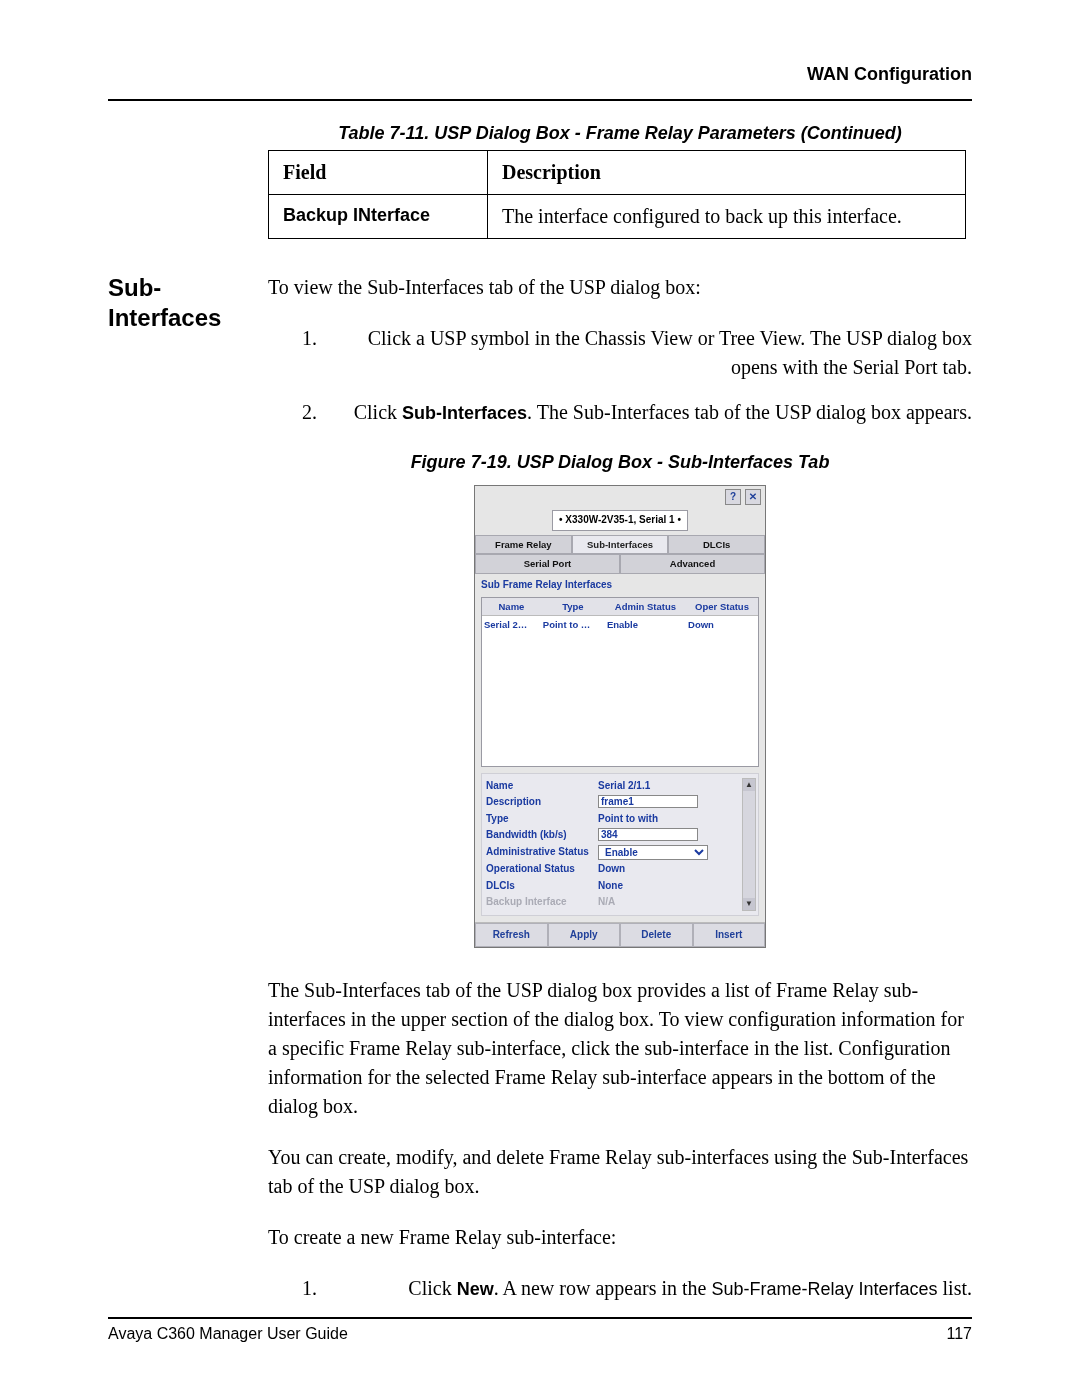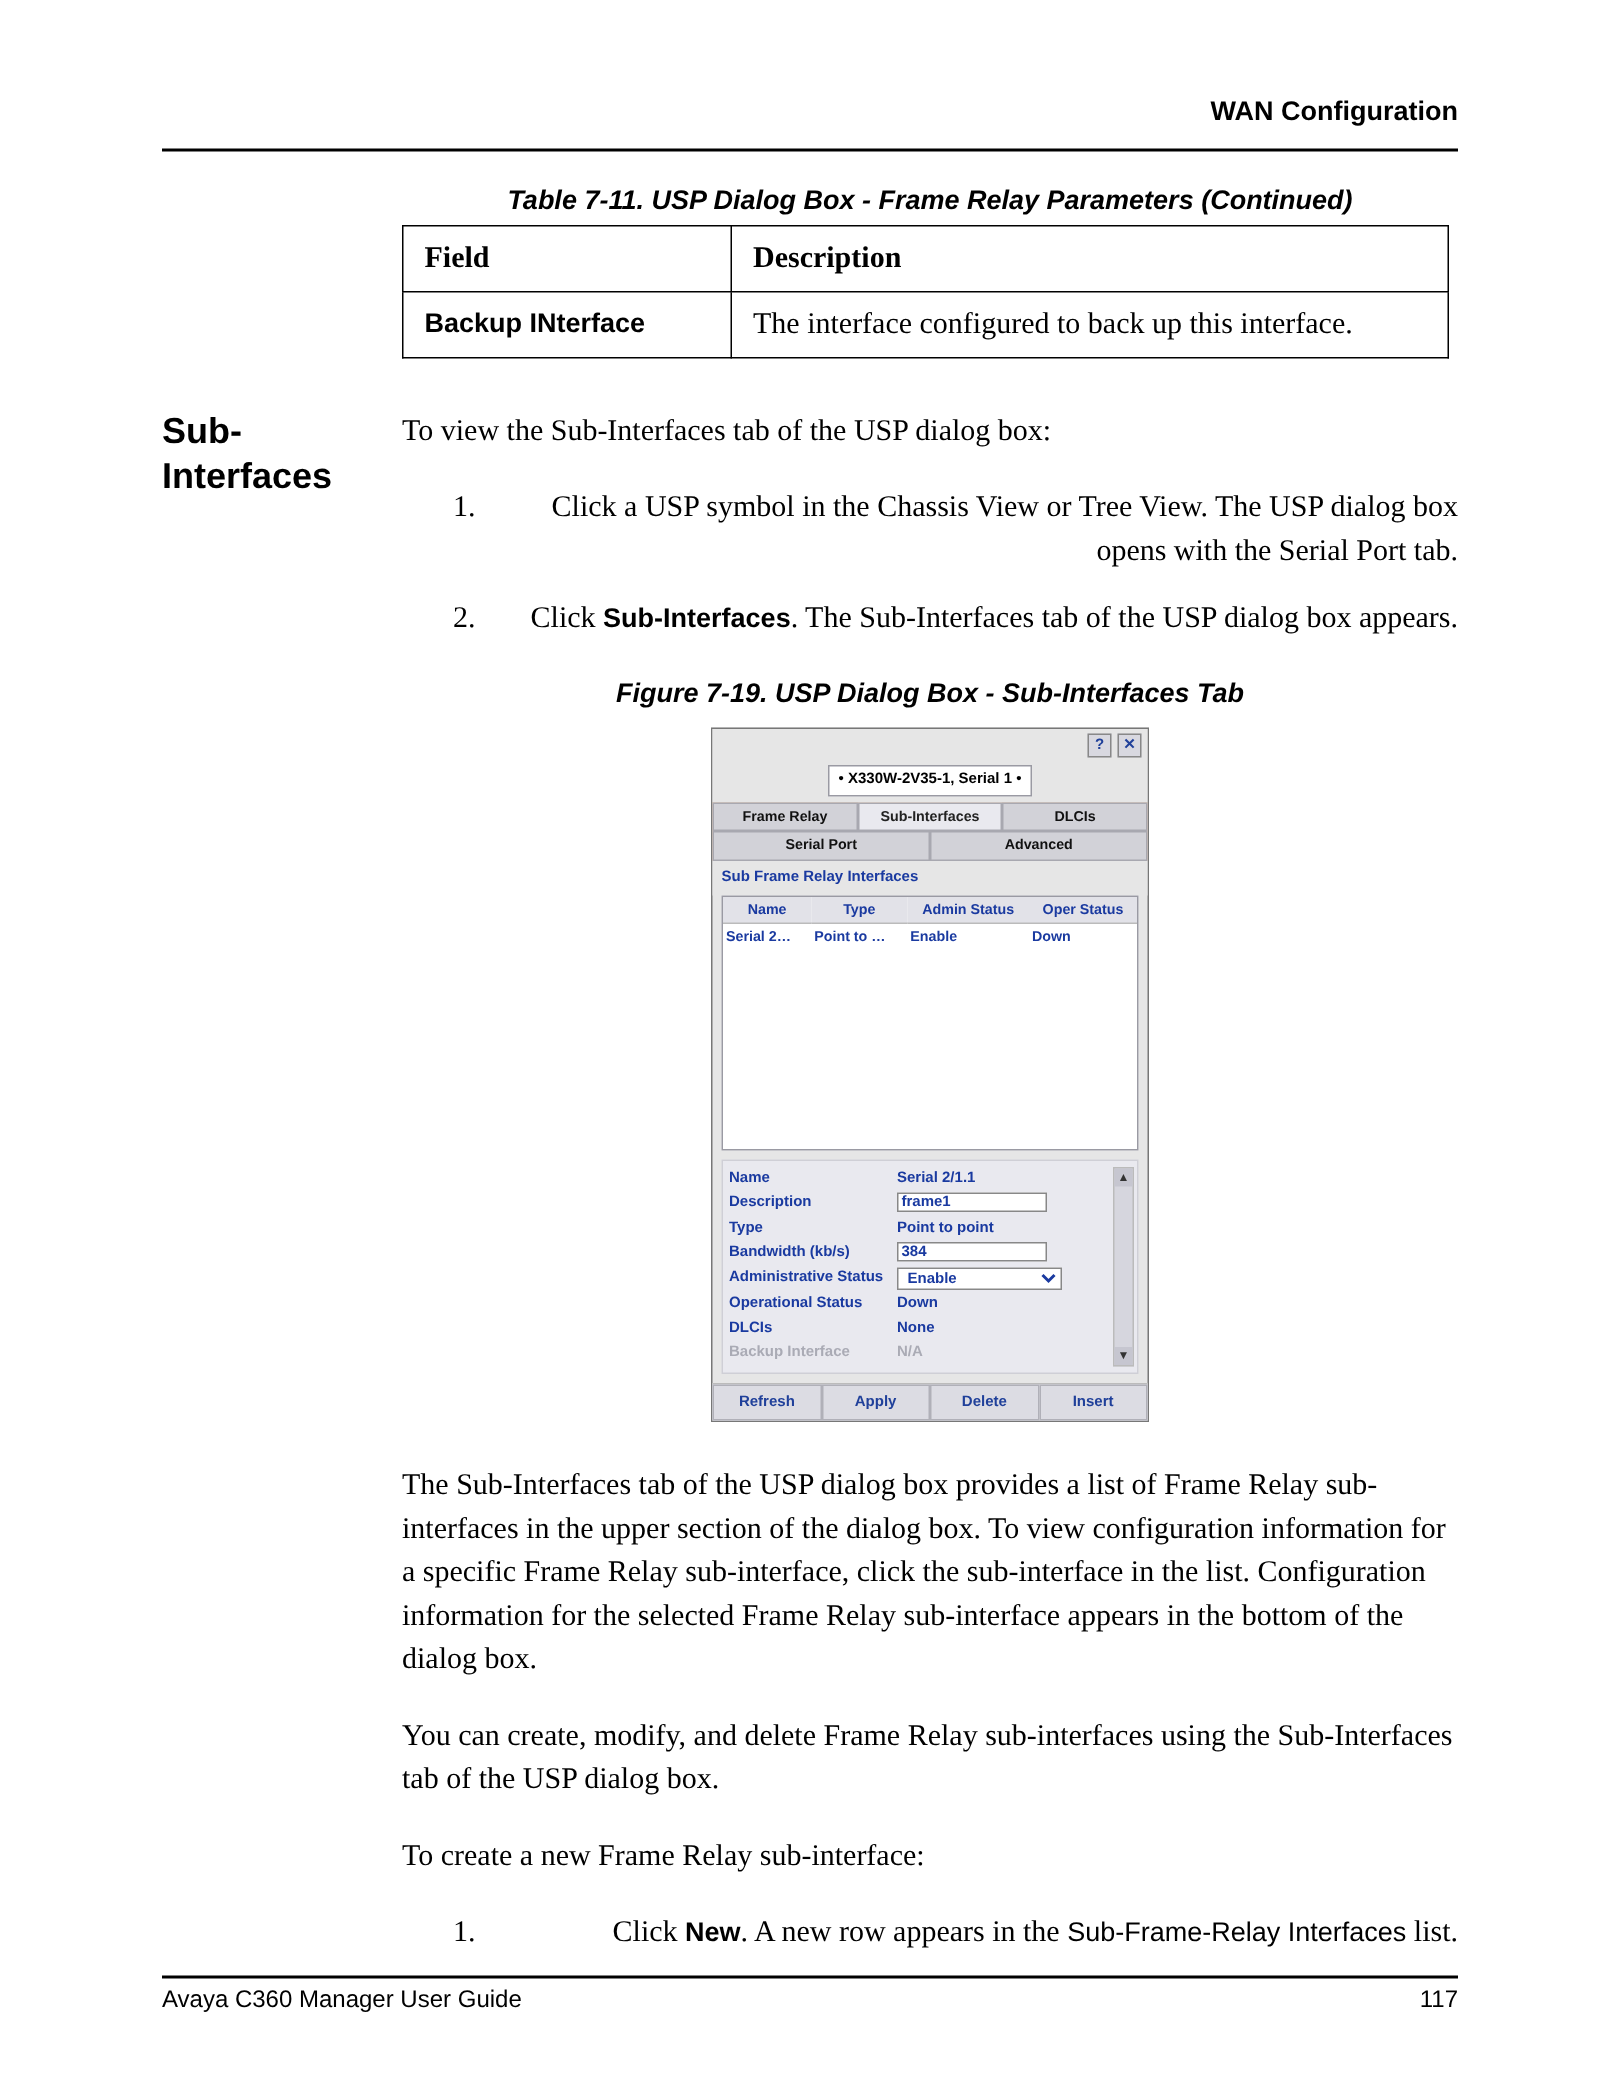--- a/index.html
+++ b/index.html
@@ -357,21 +357,21 @@
             <div class="detail-row">
               <span class="lbl">Name</span>
               <span class="val">Serial 2/1.1</span>
             </div>
             <div class="detail-row">
               <span class="lbl">Description</span>
               <span class="val"><input value="frame1" style=""></span>
             </div>
             <div class="detail-row">
               <span class="lbl">Type</span>
-              <span class="val">Point to point</span>
+              <span class="val">Point to with</span>
             </div>
             <div class="detail-row">
               <span class="lbl">Bandwidth (kb/s)</span>
               <span class="val"><input value="384" style=""></span>
             </div>
             <div class="detail-row">
               <span class="lbl">Administrative Status</span>
               <span class="val"><select><option>Enable</option></select></span>
             </div>
             <div class="detail-row">

